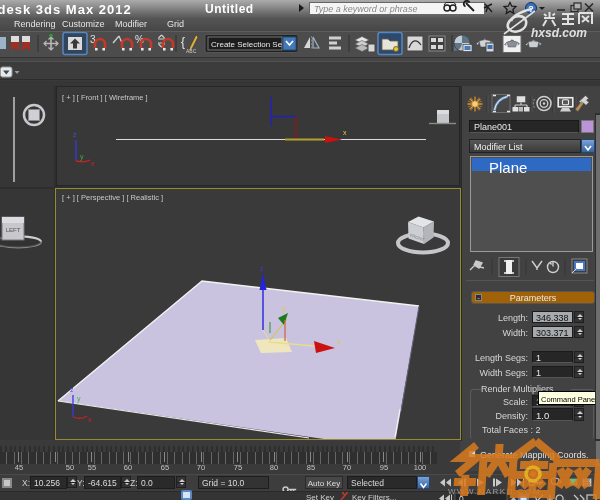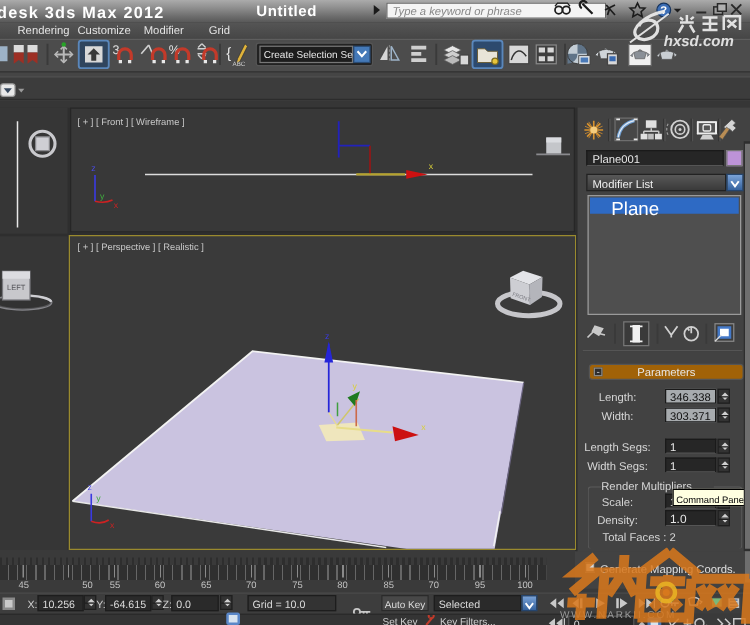--- a/index.html
+++ b/index.html
@@ -17,21 +17,21 @@
 #strip2{left:0;top:81px;width:600px;height:5px;background:#363636;}
 
 #main{left:0;top:86px;width:600px;height:355px;background:#2e2e2e;padding-left:20px;}
 #vpTL{left:0;top:0;width:54px;height:101px;background:#363636;}
 #vpBL{left:0;top:103px;width:54px;height:252px;background:#363636;}
 #vpF{left:56px;top:0;width:404px;height:100px;background:#383838;border:1px solid #262626;}
 #vpP{left:55px;top:102px;width:406px;height:252px;background:#3a3a3a;border:1px solid #9a8a2e;}
 
 #cp{left:461px;top:0;width:139px;height:380px;background:#424242;border-left:1px solid #2a2a2a;}
 .fld{position:absolute;background:#262626;color:#e8e8e8;font-size:9px;border:1px solid #1a1a1a;border-bottom-color:#555;}
-.lab{position:absolute;color:#d6d6d6;font-size:9px;text-align:center;}
+.lab{position:absolute;color:#d6d6d6;font-size:9px;text-align:right;}
 .spin{position:absolute;width:10px;background:#333;border:1px solid #1f1f1f;}
 .spin i{position:absolute;left:1.5px;width:0;height:0;border-left:3px solid transparent;border-right:3px solid transparent;}
 .spin .up{top:2px;border-bottom:3.5px solid #cfcfcf;}
 .spin .dn{bottom:2px;border-top:3.5px solid #cfcfcf;}
 .spin::after{content:'';position:absolute;left:0;right:0;top:50%;height:1px;background:#1f1f1f;}
 
 #ruler{left:0;top:440px;width:460px;height:34px;background:#3a3a3a;}
 #ticks{position:absolute;left:0;top:12px;width:437px;height:12px;background:repeating-linear-gradient(90deg,#2f2f2f 0px,#2f2f2f 6.3px,#666 6.3px,#666 7.3px);}
 #ruler .num{position:absolute;top:23px;color:#c4c4c4;font-size:7.5px;width:20px;text-align:center;}
 #rulerbg{position:absolute;left:0;top:12px;width:437px;height:19px;background:#2f2f2f;z-index:-1;}

